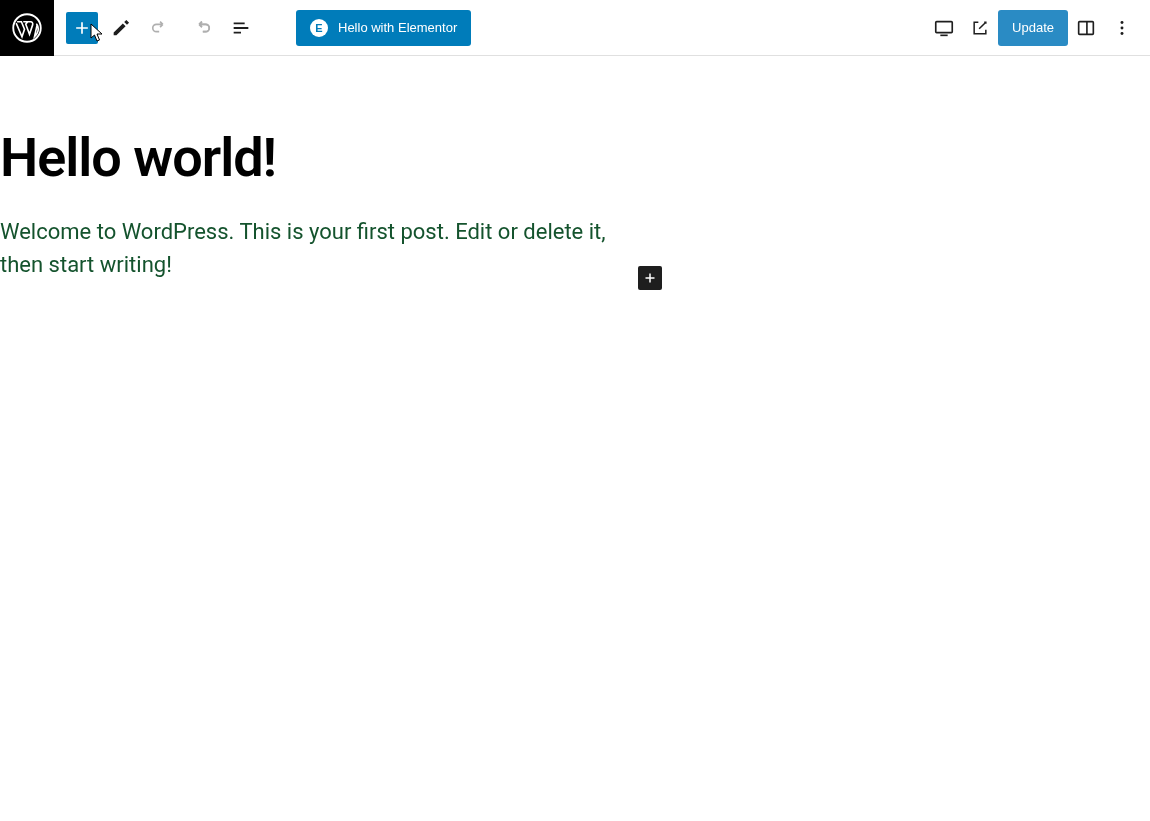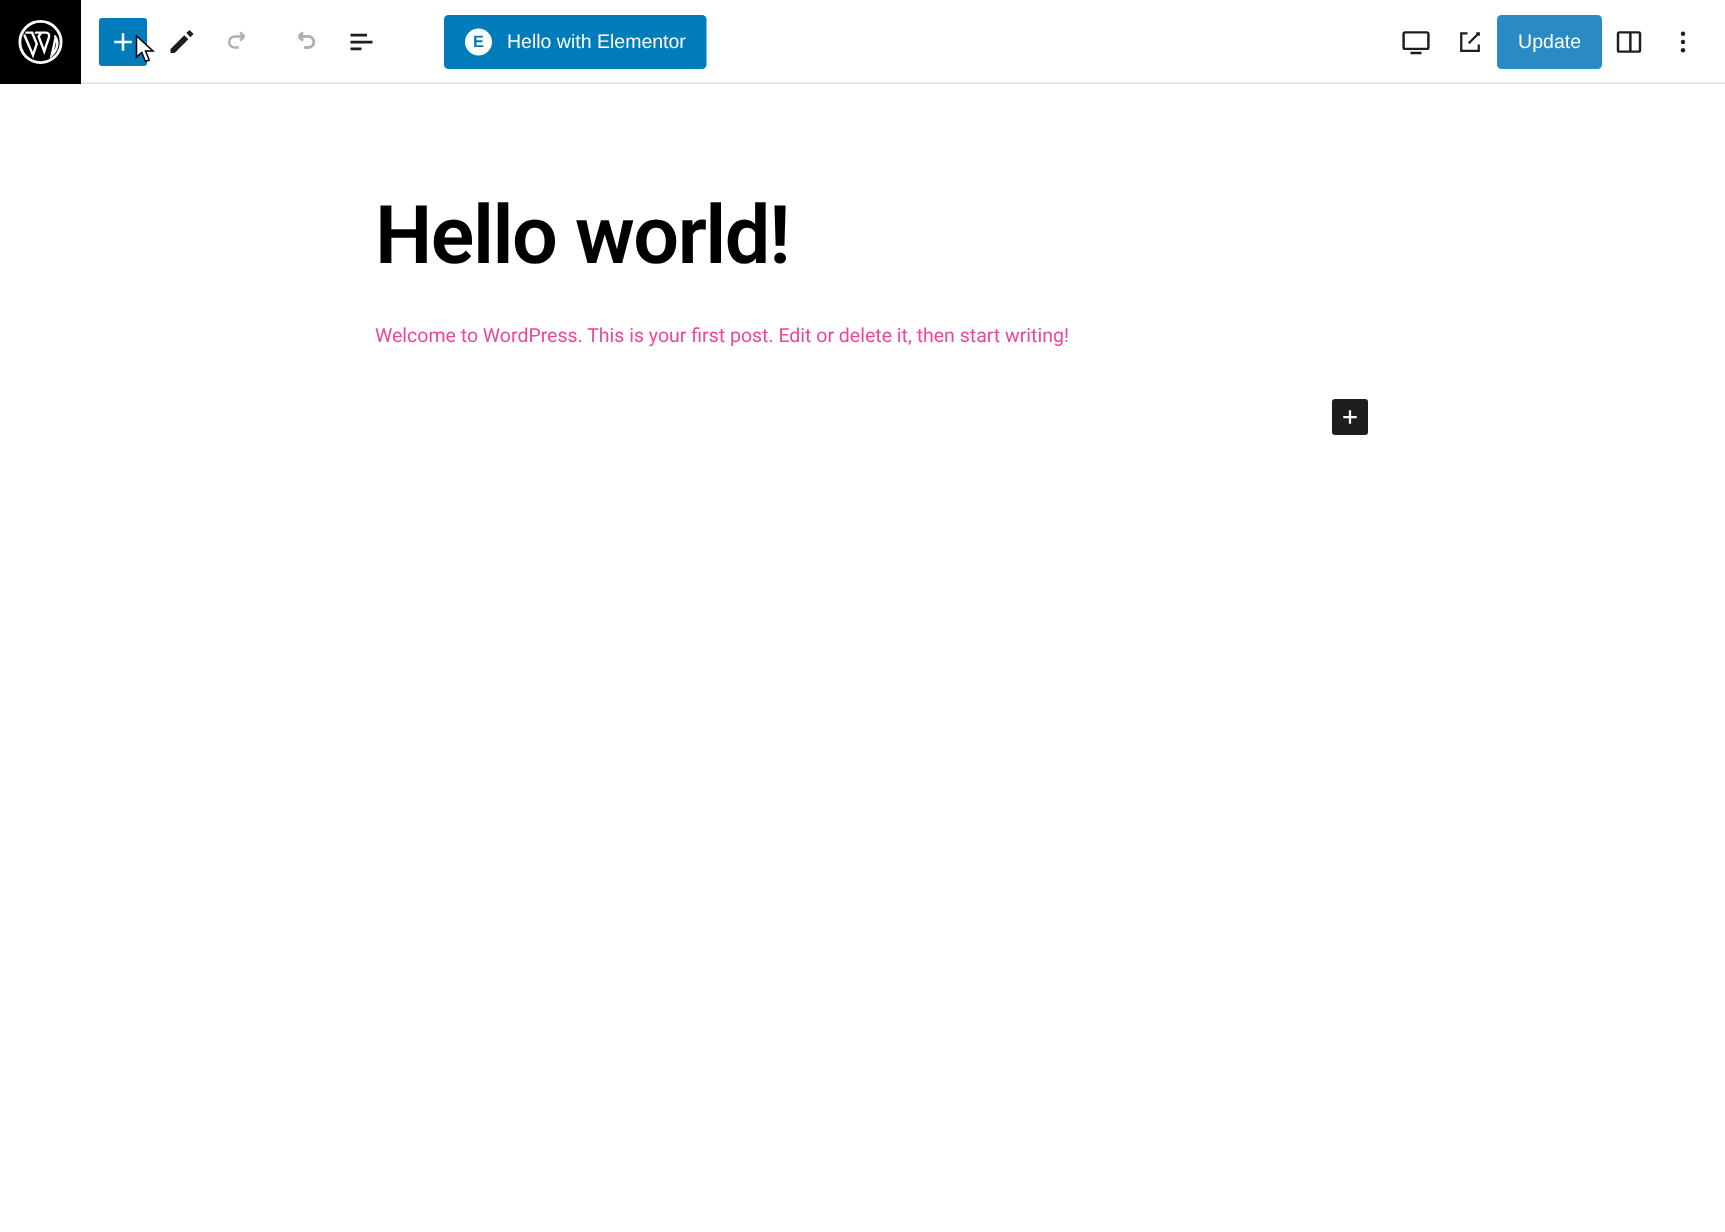--- a/index.html
+++ b/index.html
@@ -107,39 +107,38 @@
       align-items: center;
       justify-content: center;
       border: none;
       background: transparent;
       cursor: pointer;
     }
     .editor-content {
       padding-top: 70px;
       display: flex;
       flex-direction: column;
-      align-items: center;
       position: relative;
     }
     .content-inner {
       width: 650px;
       position: relative;
     }
     .post-title {
       font-size: 54px;
       font-weight: 600;
       line-height: 1.2;
       color: #000;
       letter-spacing: -1px;
       margin-bottom: 24px;
     }
     .post-body {
-      font-size: 13px;
+      font-size: 22px;
       line-height: 1.5;
-      color: #ec4899;
+      color: #14532d;
     }
     .add-block-btn {
       position: absolute;
       right: -12px;
       top: 140px;
       width: 24px;
       height: 24px;
       background: #1e1e1e;
       border: none;
       display: flex;

